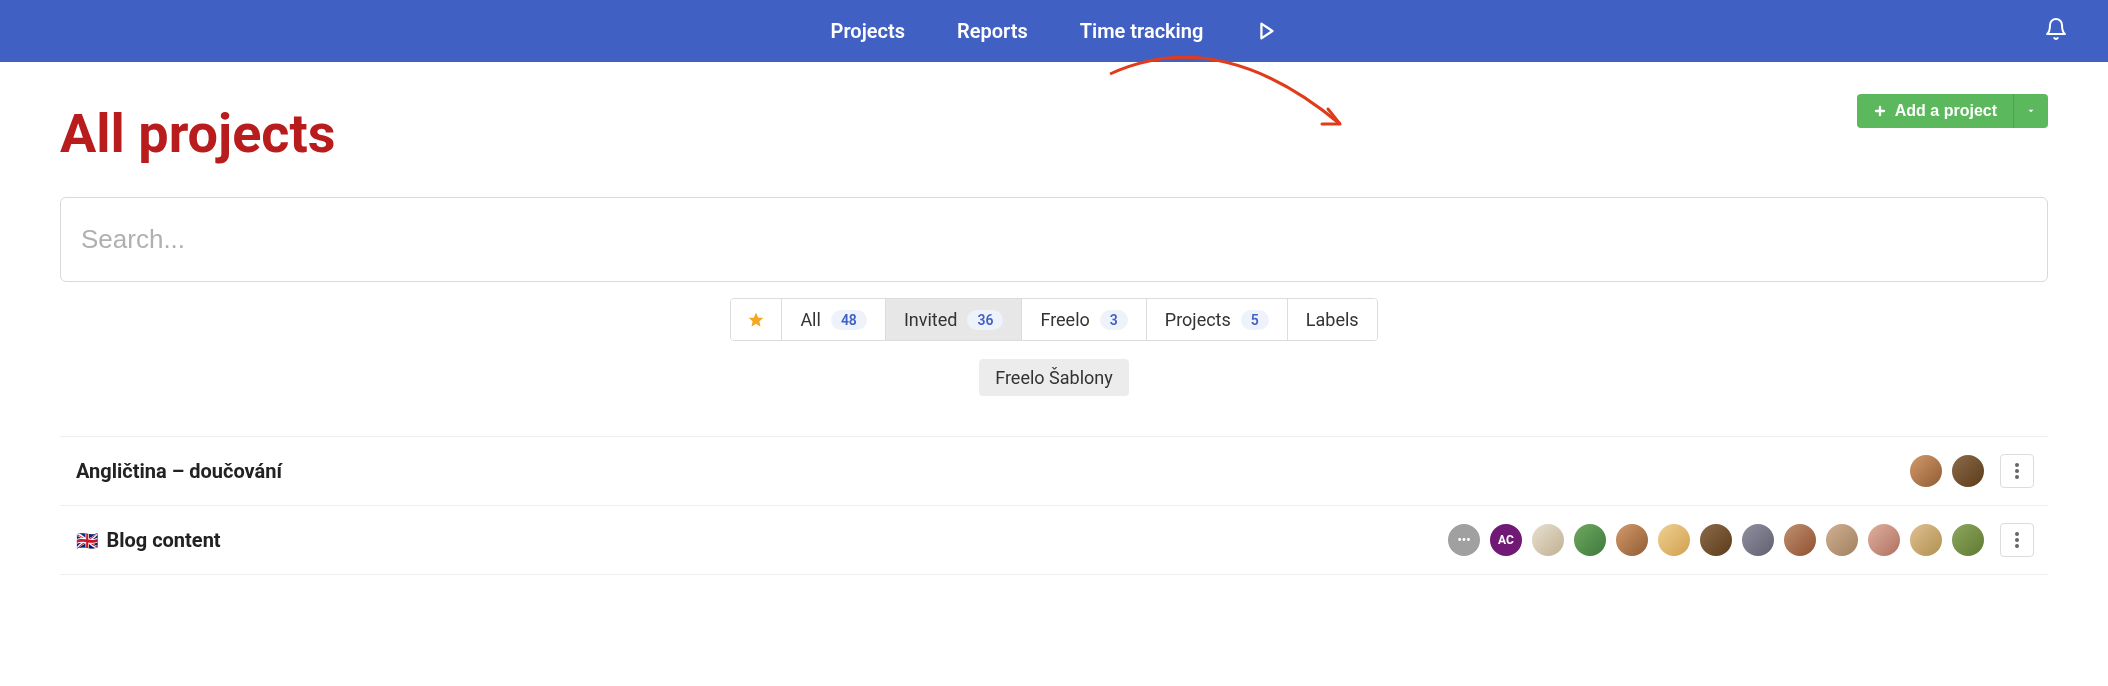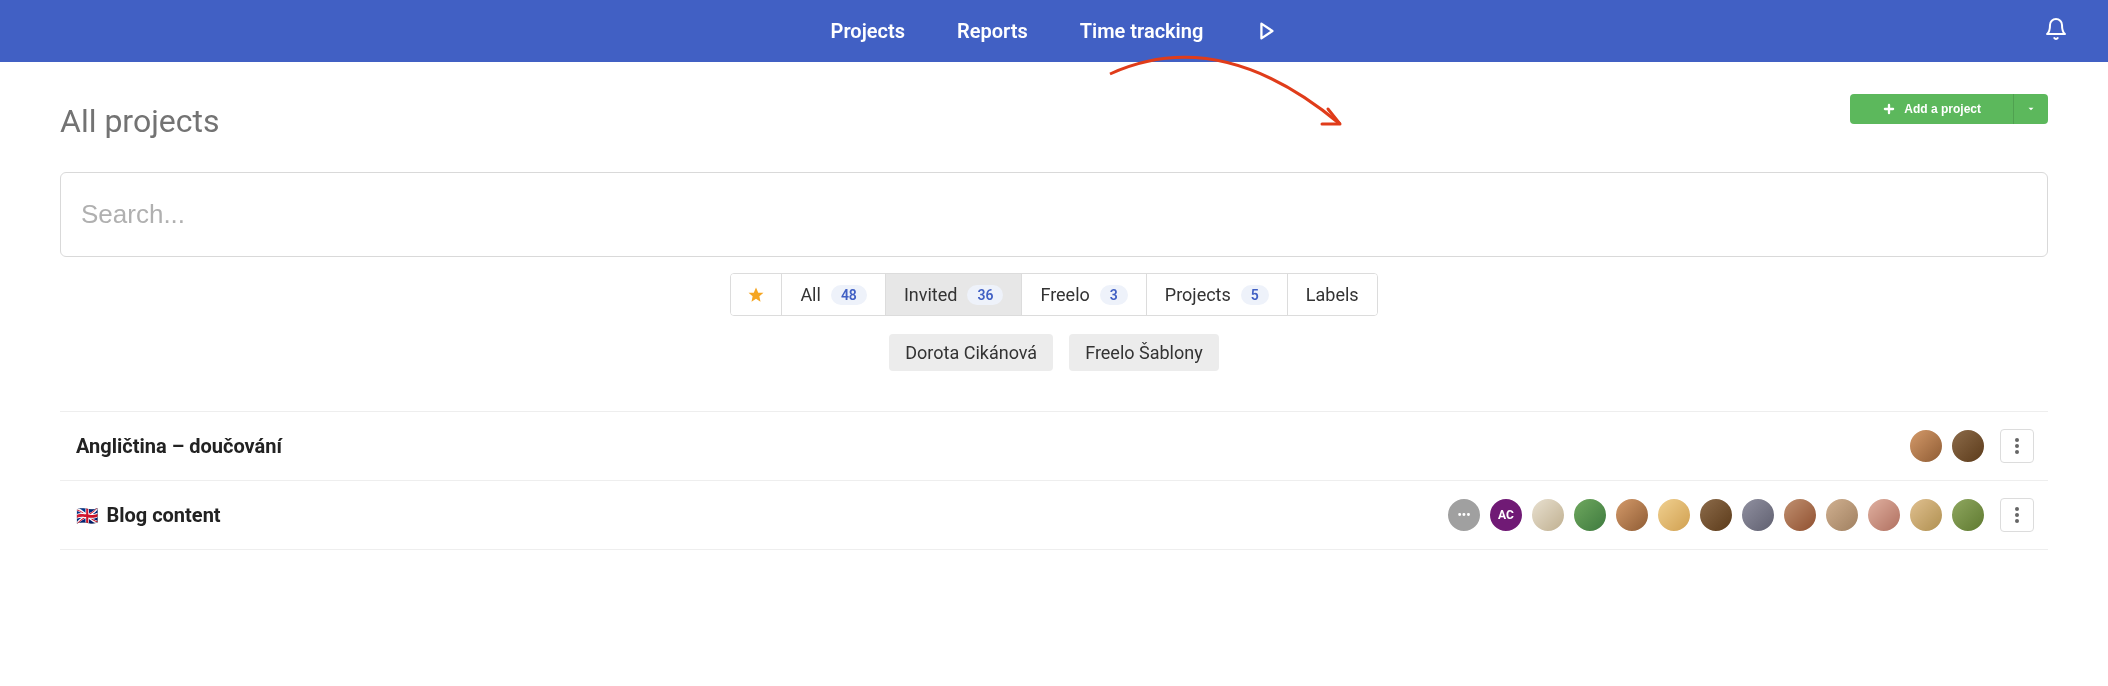--- a/index.html
+++ b/index.html
@@ -3,23 +3,23 @@
 <meta charset="utf-8">
 <style>
   * { box-sizing: border-box; margin: 0; padding: 0; }
   body { font-family: -apple-system, BlinkMacSystemFont, "Segoe UI", Roboto, Helvetica, Arial, sans-serif; background: #fff; width: 2108px; }
   .topbar { background: #4160c4; height: 62px; display: flex; align-items: center; justify-content: center; position: relative; }
   .nav-links { display: flex; gap: 52px; align-items: center; }
   .nav-link { color: #fff; font-weight: 600; font-size: 20px; text-decoration: none; }
   .play-icon { color: #fff; display: flex; align-items: center; }
   .bell-wrap { position: absolute; right: 40px; top: 50%; transform: translateY(-50%); color: #fff; }
   .container { padding: 40px 60px 0 60px; position: relative; }
-  .page-title { font-size: 32px; font-weight: 400; color: #737373; }
+  .page-title { font-size: 54px; font-weight: 700; color: #b91c1c; }
   .add-btn-group { position: absolute; right: 60px; top: 32px; display: flex; }
-  .add-btn { background: #5cb85c; color: #fff; border: none; padding: 8px 32px; font-size: 12px; font-weight: 700; border-radius: 4px 0 0 4px; display: flex; align-items: center; gap: 8px; cursor: pointer; }
+  .add-btn { background: #5cb85c; color: #fff; border: none; padding: 8px 16px; font-size: 16px; font-weight: 700; border-radius: 4px 0 0 4px; display: flex; align-items: center; gap: 8px; cursor: pointer; }
   .add-btn-caret { background: #5cb85c; color: #fff; border: none; border-left: 1px solid rgba(0,0,0,0.12); border-radius: 0 4px 4px 0; padding: 8px 12px; cursor: pointer; display:flex; align-items:center; }
   .search-box { margin-top: 32px; }
   .search-input { width: 100%; border: 1px solid #d9d9d9; border-radius: 6px; padding: 26px 20px; font-size: 26px; color: #888; outline: none; }
   .search-input::placeholder { color: #b0b0b0; }
   .filter-tabs { display: flex; border: 1px solid #dcdcdc; border-radius: 4px; overflow: hidden; margin: 16px auto 0 auto; width: fit-content; }
   .filter-tab { padding: 10px 18px; font-size: 18px; color: #333; background: #fff; border-right: 1px solid #dcdcdc; display: flex; align-items: center; gap: 10px; cursor: pointer; }
   .filter-tab:last-child { border-right: none; }
   .filter-tab.star { padding: 10px 16px; }
   .filter-tab.active { background: #e7e7e7; }
   .badge { background: #eef2fa; color: #4160c4; font-size: 14px; font-weight: 600; border-radius: 10px; padding: 2px 10px; }
@@ -119,21 +119,20 @@
     <div class="filter-tab">
       <span>Projects</span>
       <span class="badge">5</span>
     </div>
     <div class="filter-tab">
       <span>Labels</span>
     </div>
   </div>
 
   <div class="sub-tags">
-    <div class="tag">Dorota Cikánová</div>
     <div class="tag">Freelo Šablony</div>
   </div>
 
   <div class="project-list">
 
     <div class="project-row">
       <div class="project-name">
         <span>Angličtina – doučování</span>
       </div>
       <div class="row-right">

